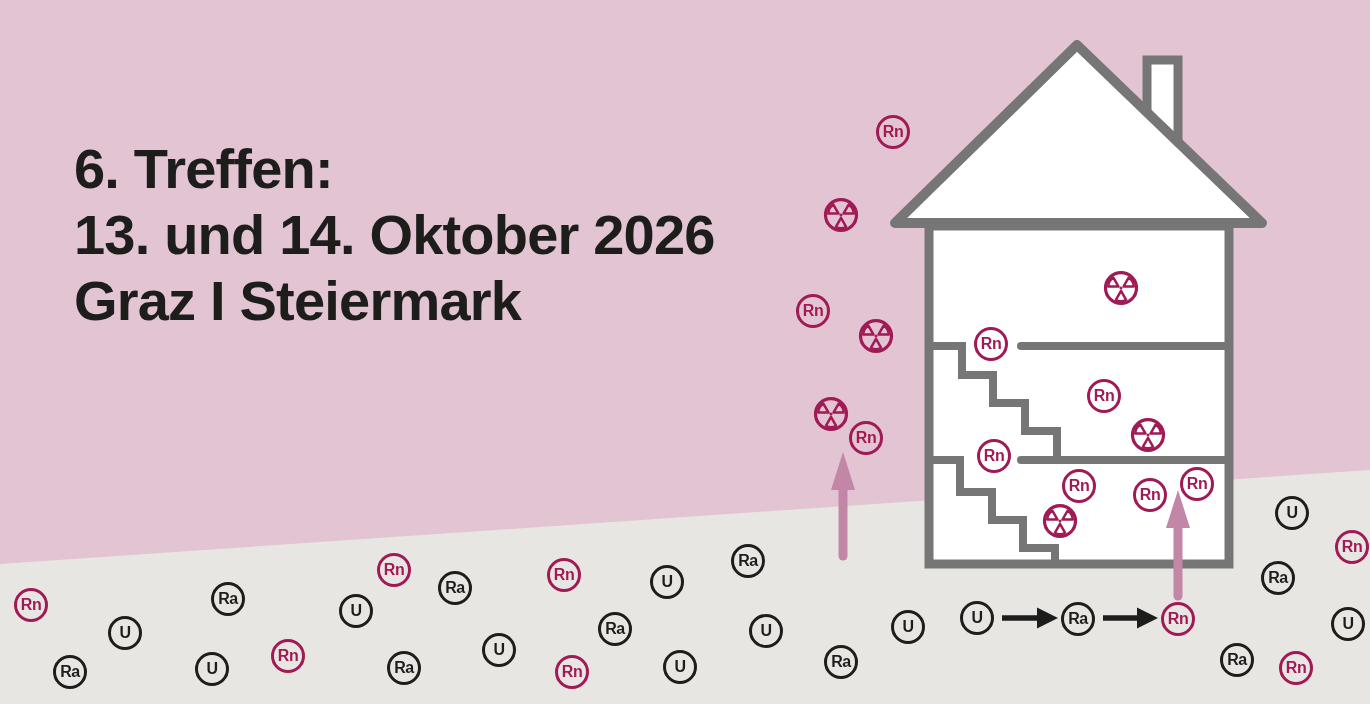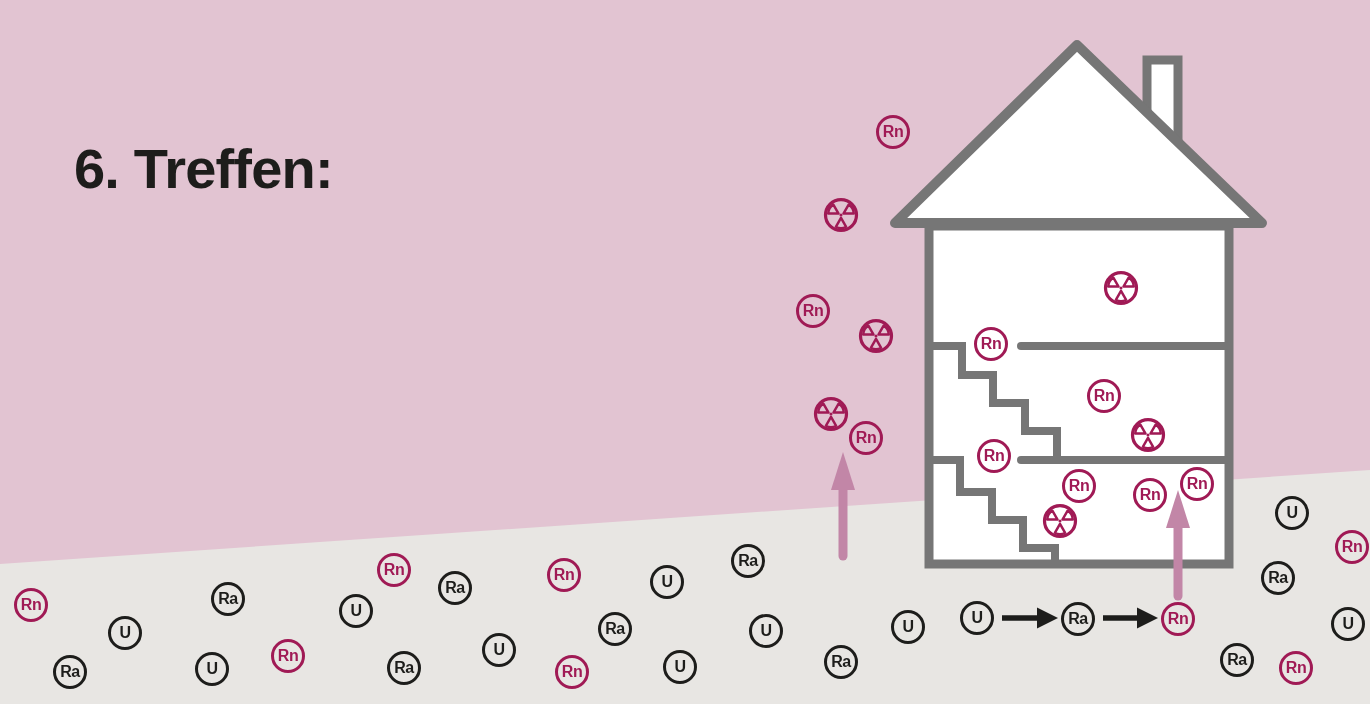--- a/index.html
+++ b/index.html
@@ -181,15 +181,17 @@
       <div class="sym c-black" style="left: 766px; top: 631px;">U</div>
       <div class="sym c-black" style="left: 841px; top: 662px;">Ra</div>
       <div class="sym c-black" style="left: 908px; top: 627px;">U</div>
       <div class="sym c-black" style="left: 977px; top: 618px;">U</div>
       <div class="sym c-black" style="left: 1078px; top: 619px;">Ra</div>
       <div class="sym c-magenta" style="left: 1178px; top: 619px;">Rn</div>
     </div>
 
   <div class="title">
     <div>6. Treffen:</div>
+    <div>13. und 14. Oktober 2026</div>
+    <div>Graz I Steiermark</div>
   </div>
 
 </div>
 
 </body></html>

